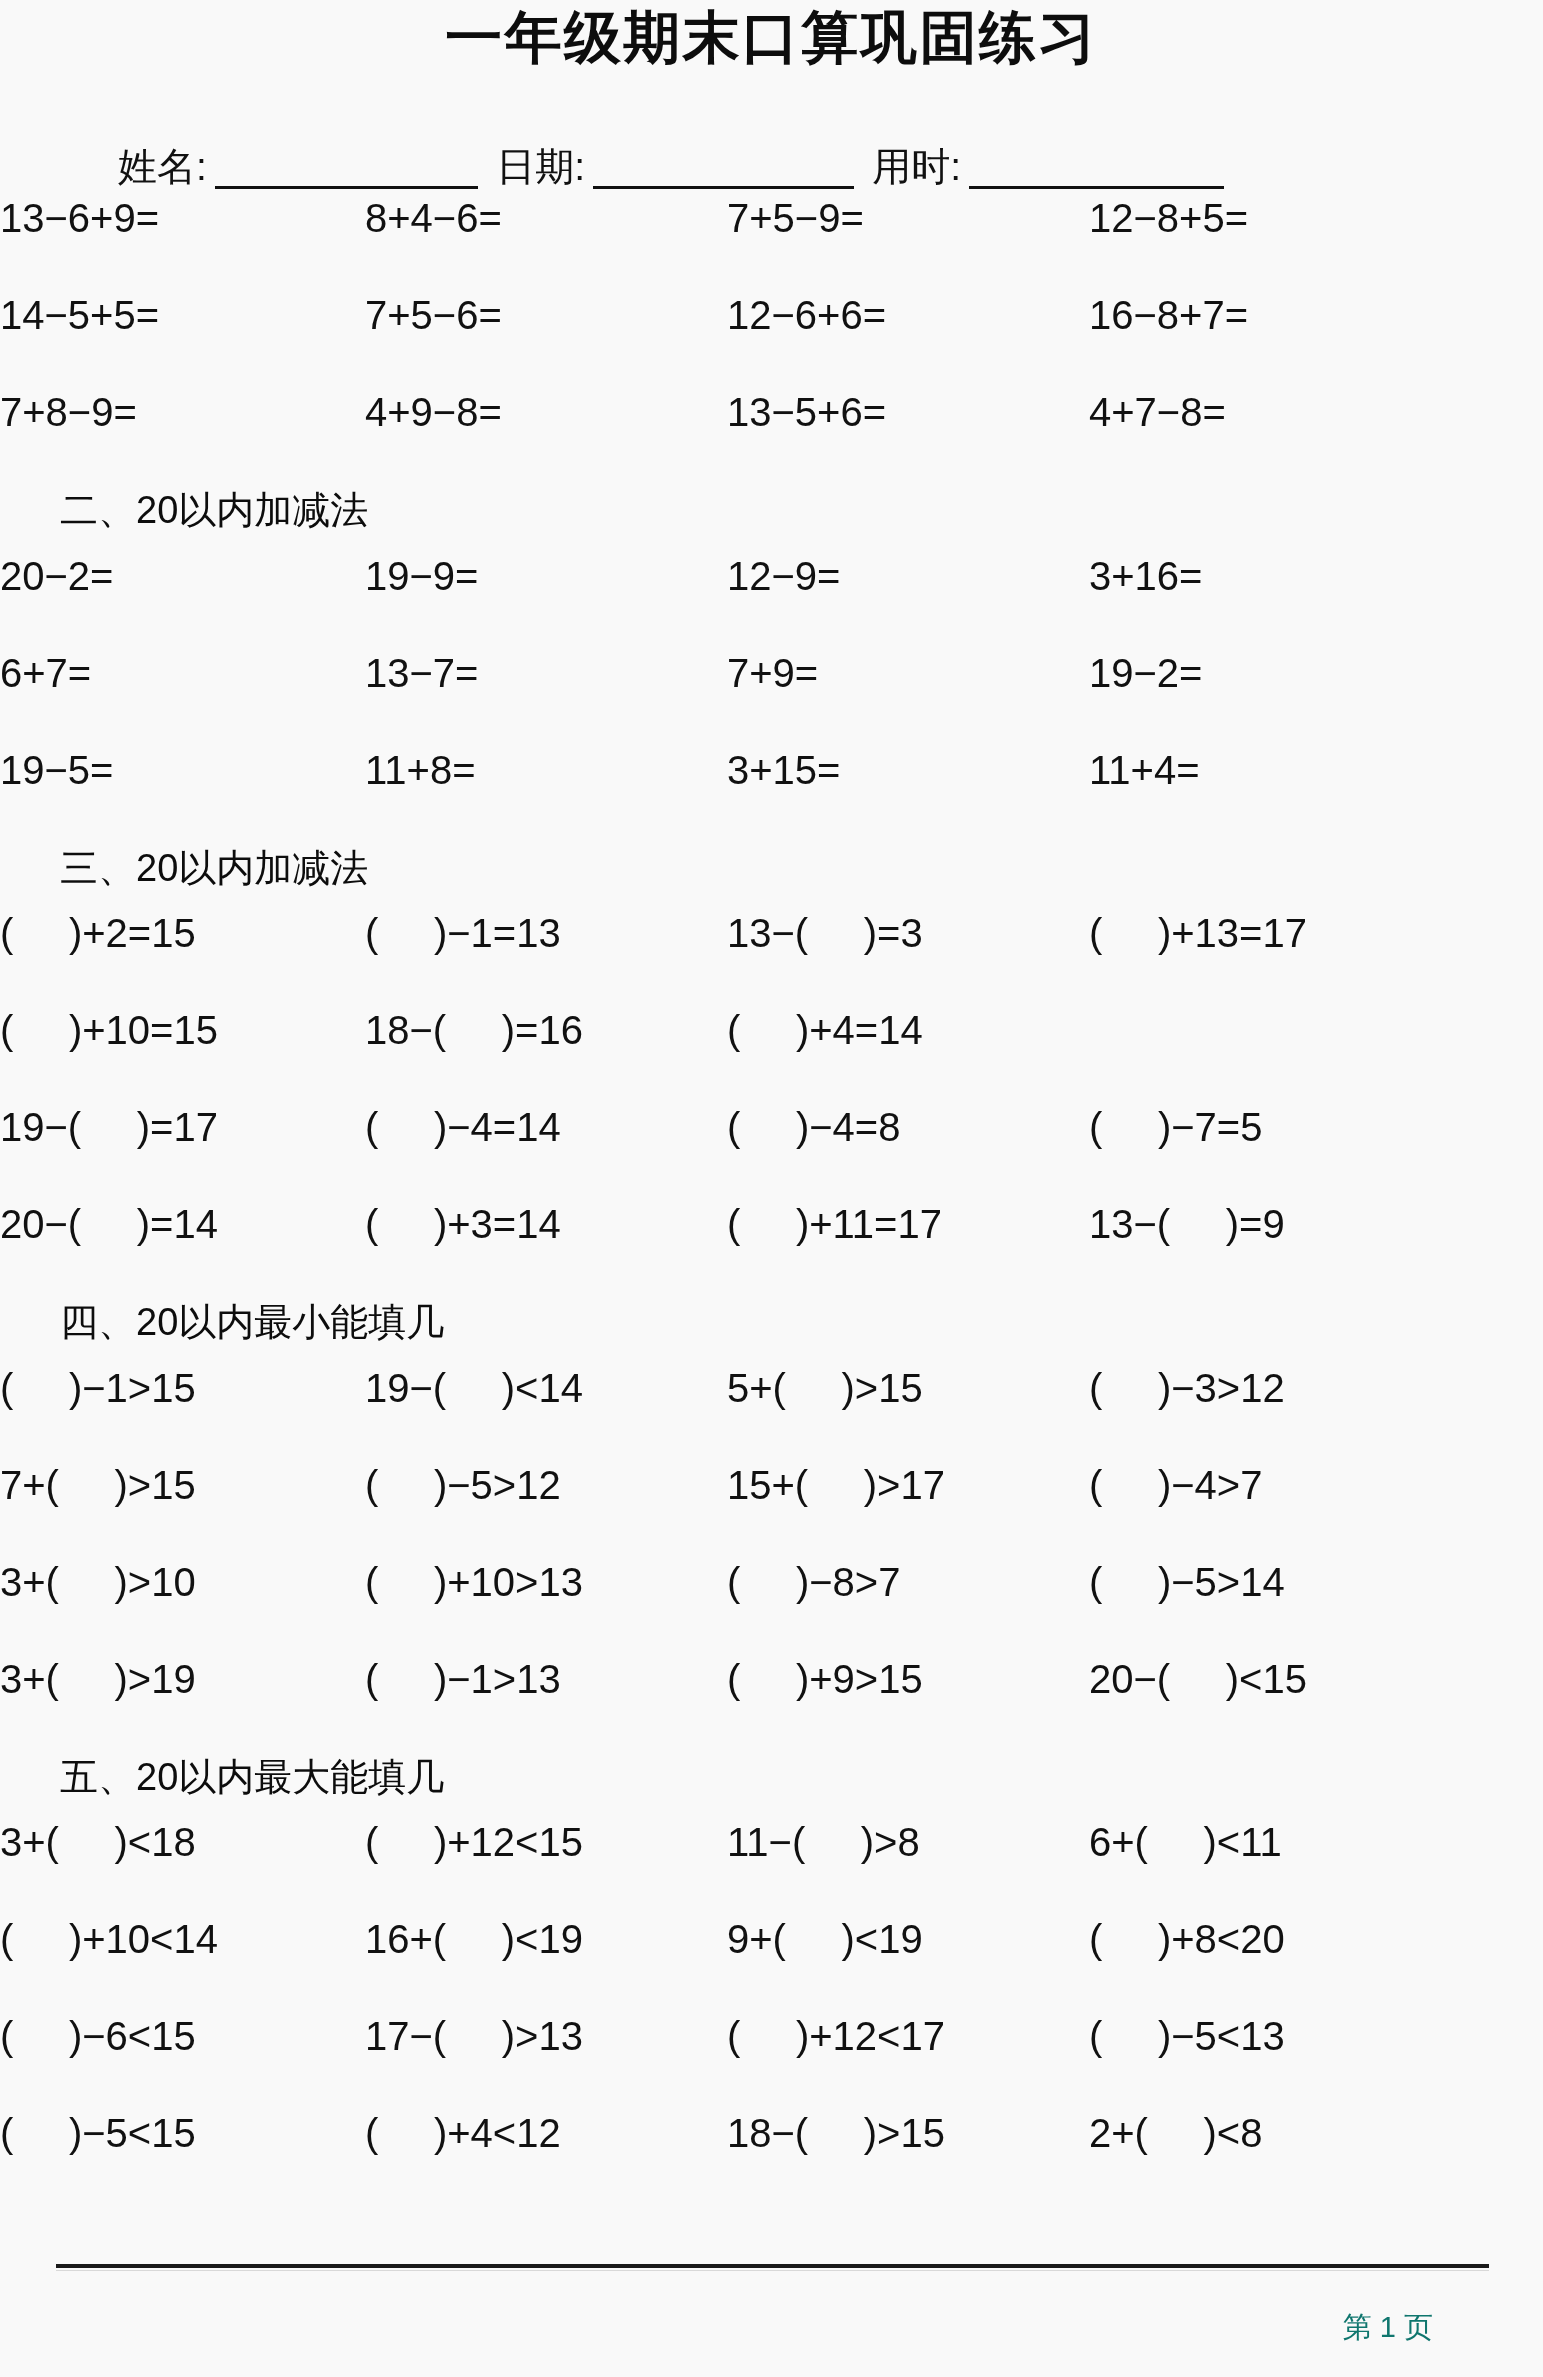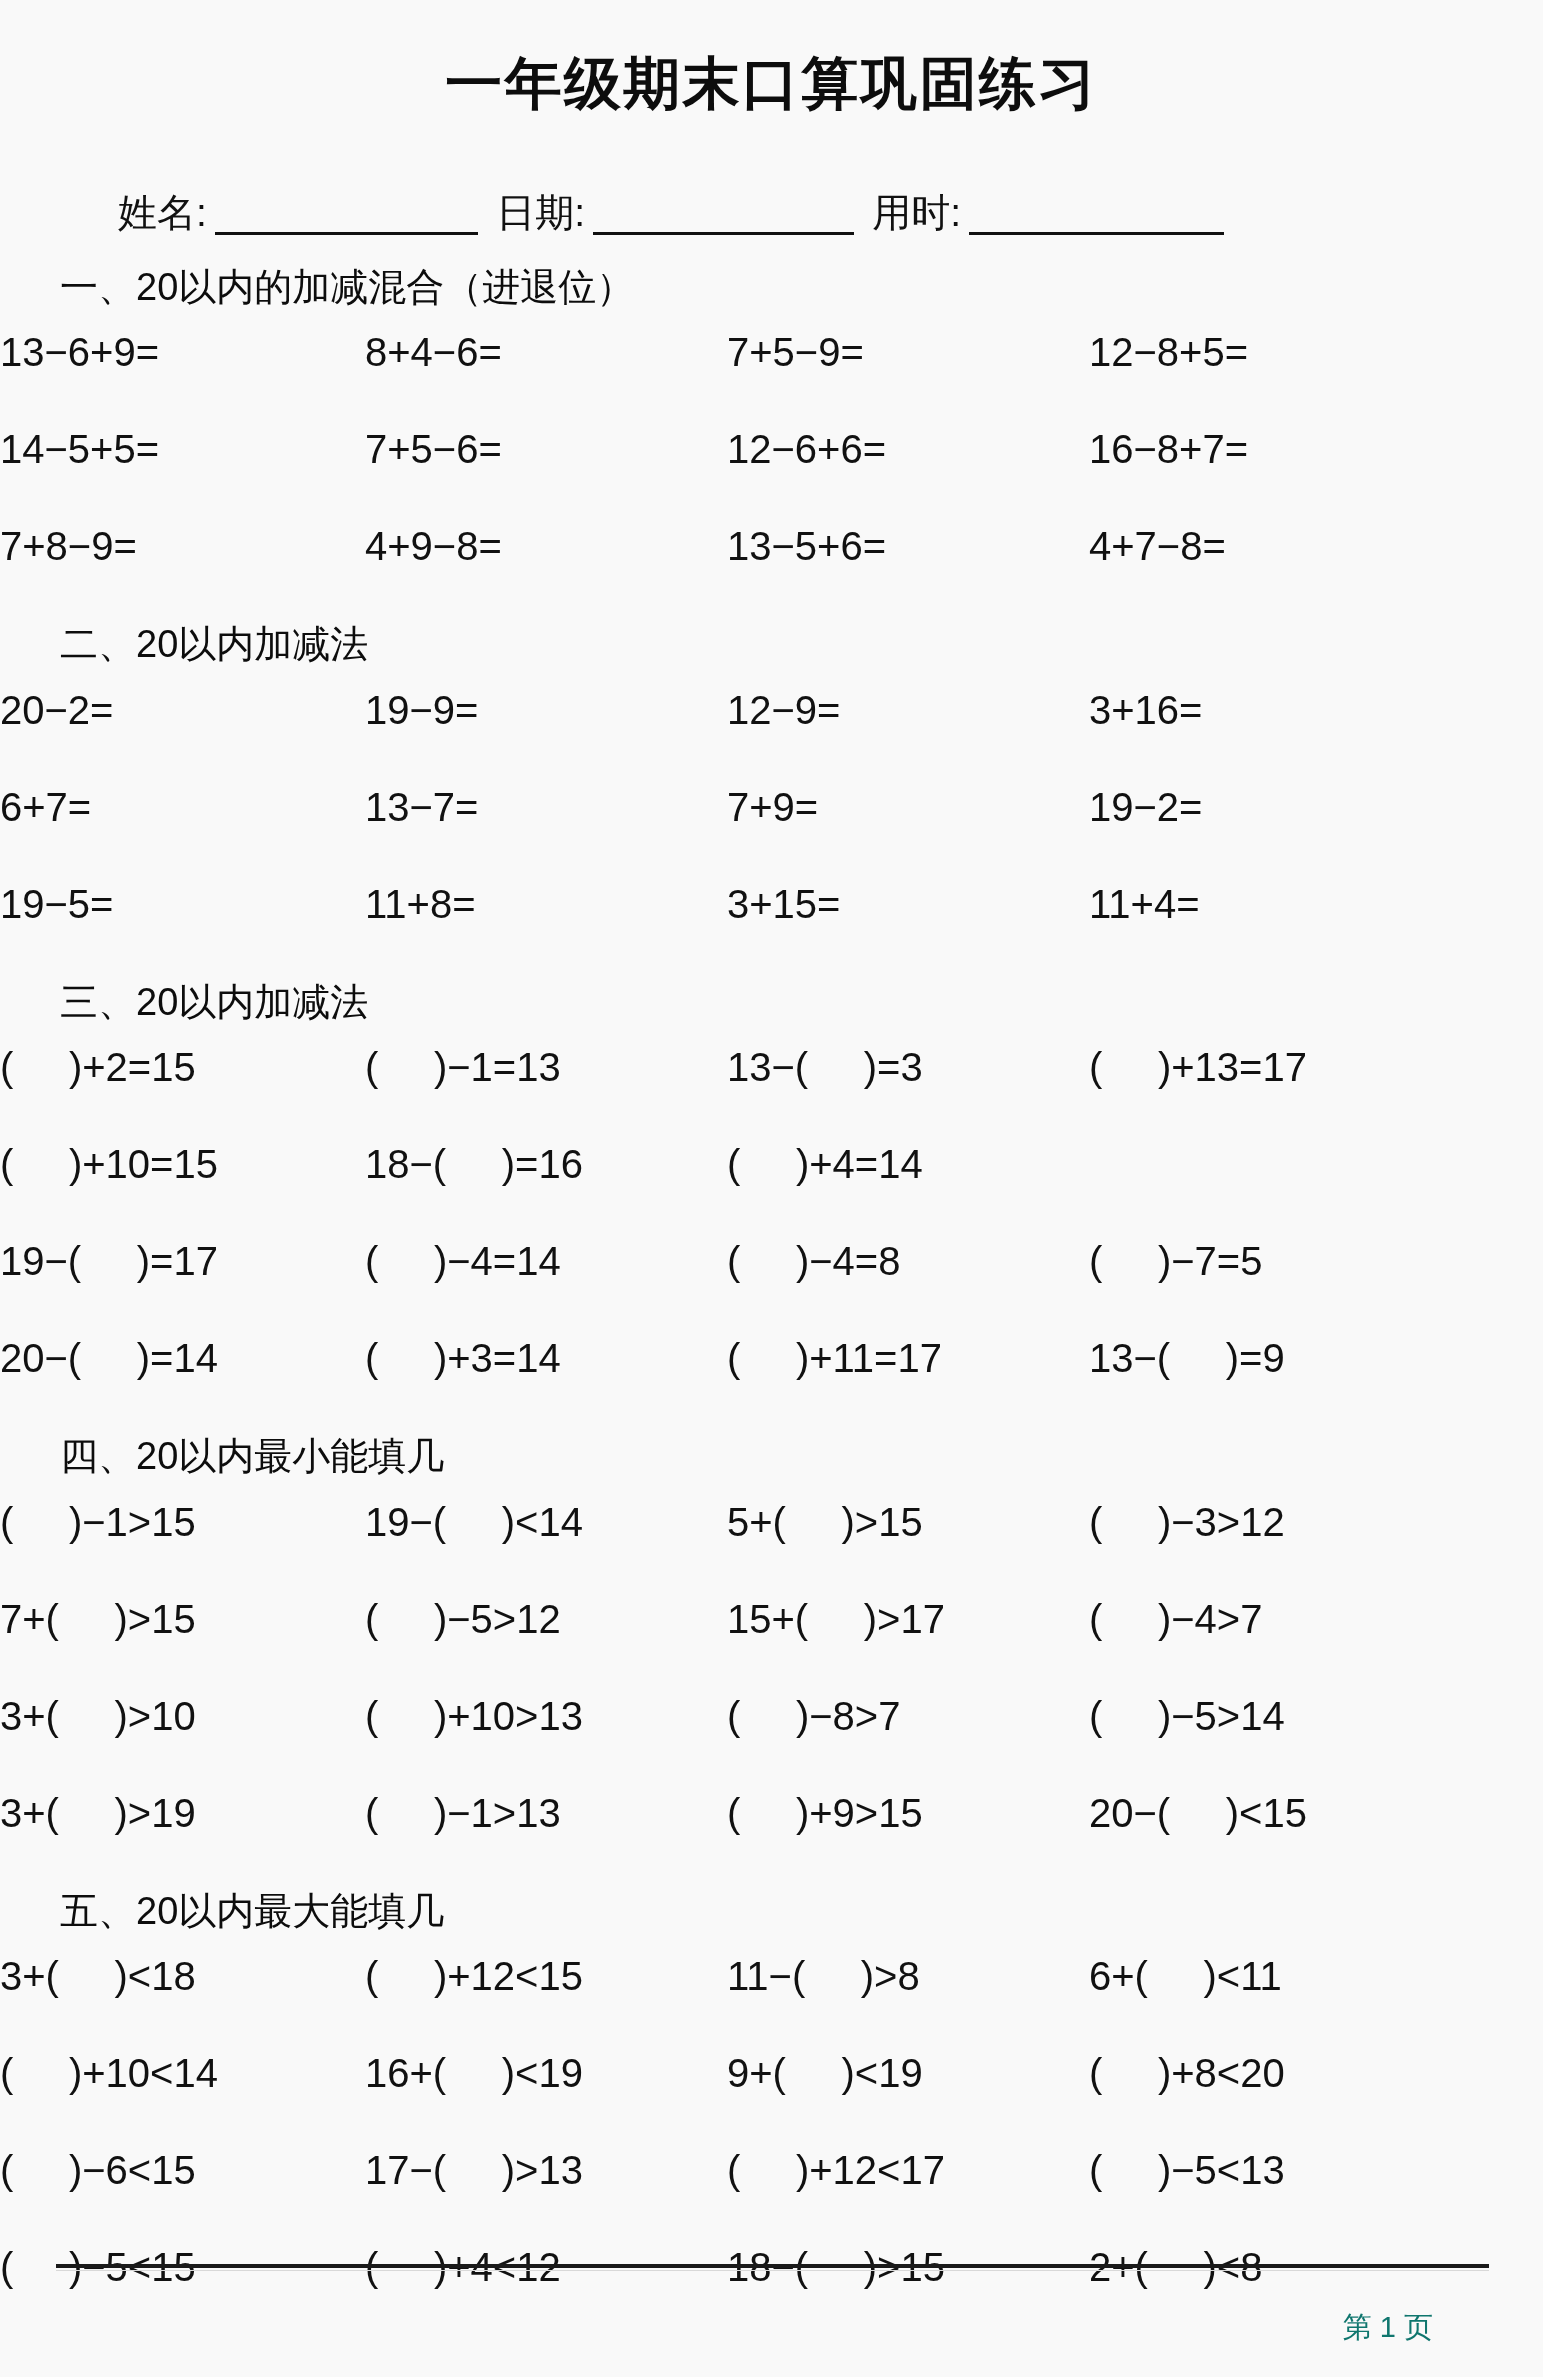--- a/index.html
+++ b/index.html
@@ -8,21 +8,20 @@
     background: #f9f9f9;
     font-family: "Liberation Sans", "DejaVu Sans", sans-serif;
     color: #111;
   }
   .page {
     position: relative;
     width: 1543px; height: 2377px;
     overflow: hidden;
   }
   .doc-title {
-    padding-top: 46px;
     text-align: center;
     font-size: 57px;
     font-weight: 700;
     letter-spacing: 2.3px;
     color: #0d0d0d;
   }
   .meta-line {
     display: flex;
     align-items: flex-end;
     margin: 63px 0 0 118px;
@@ -80,21 +79,20 @@
     <span class="meta-label">姓名:</span>
     <span class="blank b1"></span>
     <span class="meta-label">日期:</span>
     <span class="blank b2"></span>
     <span class="meta-label">用时:</span>
     <span class="blank b3"></span>
   </div>
 
   <div id="sections">
   <div class="section">
-    <div class="section-heading">一、20以内的加减混合（进退位）</div>
     <div class="section-rows">
           <div class="prob-row">
             <span class="prob">13−6+9=</span>
             <span class="prob">8+4−6=</span>
             <span class="prob">7+5−9=</span>
             <span class="prob">12−8+5=</span>
           </div>
           <div class="prob-row">
             <span class="prob">14−5+5=</span>
             <span class="prob">7+5−6=</span>

